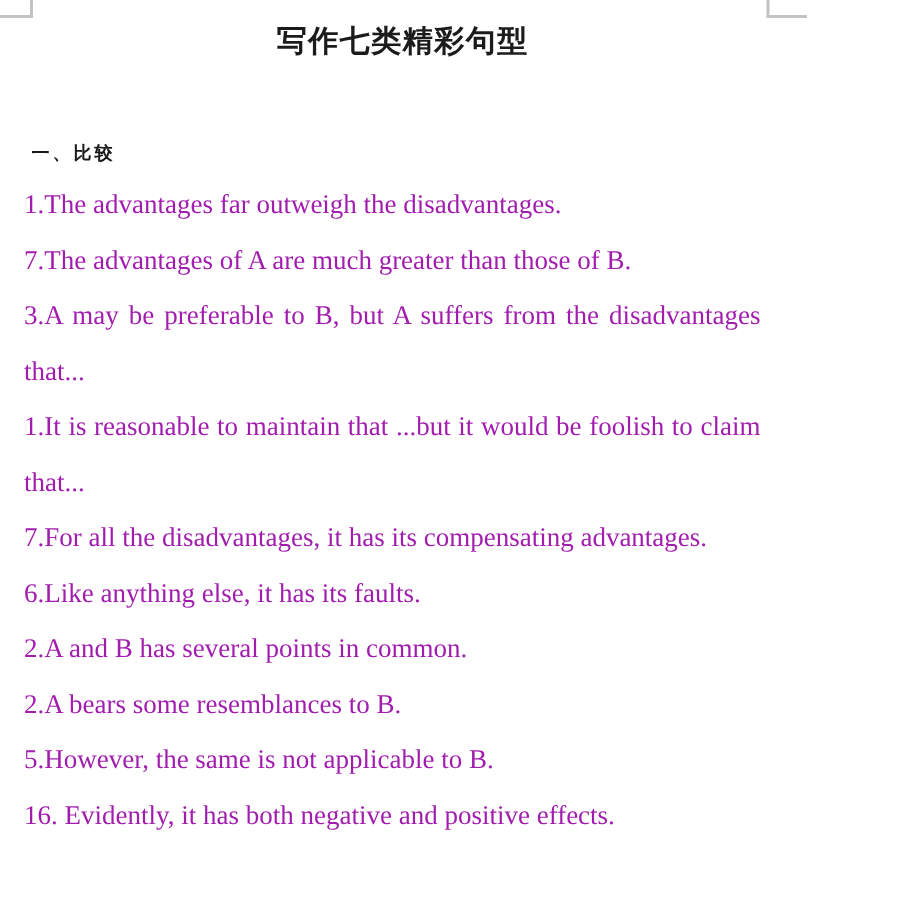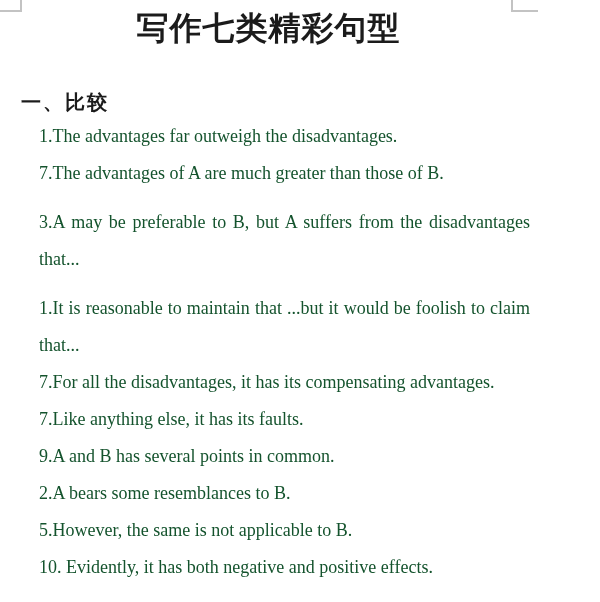--- a/index.html
+++ b/index.html
@@ -37,57 +37,56 @@
     height: 12px;
     border-left: 2px solid #c3c3c3;
     border-bottom: 2px solid #c3c3c3;
   }
   .doc-title {
     position: absolute;
     left: 21px;
     top: 11px;
     width: 495px;
     text-align: center;
-    font-size: 32px;
+    font-size: 20px;
     font-weight: bold;
     letter-spacing: 1px;
     color: #1b1b1b;
     line-height: 34px;
     white-space: nowrap;
   }
   .section-heading {
     position: absolute;
     left: 21px;
     top: 90px;
-    font-size: 20px;
+    font-size: 12px;
     font-weight: bold;
     letter-spacing: 2px;
     color: #1b1b1b;
     line-height: 24px;
     white-space: nowrap;
   }
   .lines {
     position: absolute;
-    left: 39px;
+    left: 16px;
     top: 118px;
     width: 491px;
     font-size: 18px;
     line-height: 37px;
-    color: #14532d;
+    color: #a21caf;
   }
   .line {
     height: 37px;
     white-space: nowrap;
     text-align: left;
   }
   .line.justify {
     white-space: normal;
     text-align: justify;
     text-align-last: justify;
-    margin-top: 12px;
   }
 </style>
 </head>
 <body>
 
 <div class="page">
 
   <div class="mark mark-tl"></div>
   <div class="mark mark-tr"></div>
 
@@ -96,20 +95,20 @@
   <div class="section-heading">一、比较</div>
 
   <div class="lines">
     <div class="line">1.The advantages far outweigh the disadvantages.</div>
     <div class="line">7.The advantages of A are much greater than those of B.</div>
     <div class="line justify">3.A may be preferable to B, but A suffers from the disadvantages</div>
     <div class="line">that...</div>
     <div class="line justify">1.It is reasonable to maintain that ...but it would be foolish to claim</div>
     <div class="line">that...</div>
     <div class="line">7.For all the disadvantages, it has its compensating advantages.</div>
-    <div class="line">7.Like anything else, it has its faults.</div>
-    <div class="line">9.A and B has several points in common.</div>
+    <div class="line">6.Like anything else, it has its faults.</div>
+    <div class="line">2.A and B has several points in common.</div>
     <div class="line">2.A bears some resemblances to B.</div>
     <div class="line">5.However, the same is not applicable to B.</div>
-    <div class="line">10. Evidently, it has both negative and positive effects.</div>
+    <div class="line">16. Evidently, it has both negative and positive effects.</div>
   </div>
 
 </div>
 
 </body></html>

